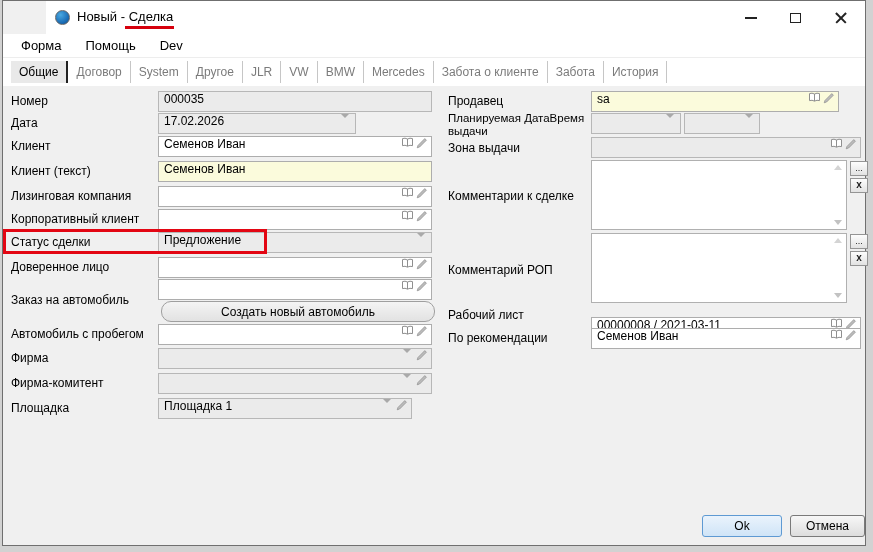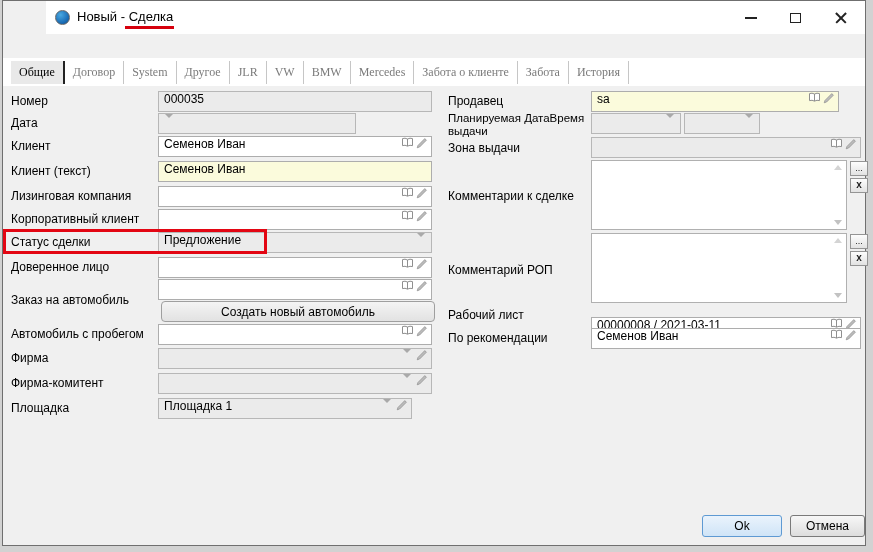--- a/index.html
+++ b/index.html
@@ -16,21 +16,21 @@
   .g-min{width:12px;height:2px;background:#222;}
   .g-max{width:11px;height:10px;border:1.5px solid #222;box-sizing:border-box;}
   .g-close{position:relative;width:12px;height:12px;}
   .g-close:before,.g-close:after{content:"";position:absolute;left:-1px;top:5px;width:14px;height:1.6px;background:#222;}
   .g-close:before{transform:rotate(45deg);} .g-close:after{transform:rotate(-45deg);}
   
   .menubar{position:absolute;left:0;top:33px;right:0;height:24px;background:#fff;display:flex;align-items:center;padding-left:18px;gap:24px;font-size:13px;border-bottom:1px solid #ededed;box-sizing:border-box;}
   .menu-item{color:#000;}
   
   .tabstrip{position:absolute;left:0;top:57px;right:0;height:28px;background:#fff;display:flex;align-items:center;padding-left:8px;font-size:12px;}
-  .tab{color:#7b7b7b;padding:4px 8px;border-right:1px solid #c6c6c6;white-space:nowrap;font-family:Liberation Serif, serif;}
+  .tab{color:#7b7b7b;padding:4px 8px;border-right:1px solid #c6c6c6;white-space:nowrap;}
   .tab.active{color:#000;background:#e9e9e9;border-right:2px solid #222;}
   
   .content{position:absolute;left:0;top:85px;right:0;bottom:0;background:#f0f0f0;}
   .lbl{position:absolute;font-size:12px;color:#000;white-space:nowrap;}
   .lbl.wrap{white-space:normal;font-size:11.5px;line-height:1.1;}
   .fld{position:absolute;height:21px;box-sizing:border-box;border:1px solid #adadad;background:#fff;display:flex;align-items:flex-start;padding:0 3px;font-size:12px;}
   .fld input{border:none;background:transparent;flex:1;min-width:0;font:inherit;color:#000;padding:0 2px;outline:none;}
   .fld.ro{background:#ebebeb;border-color:#b7b7b7;}
   .fld.yellow{background:#fbfbdc;}
   .arrow{width:0;height:0;border-left:4px solid transparent;border-right:4px solid transparent;border-top:4px solid #a9a9a9;margin:0 3px;flex:0 0 auto;}
@@ -38,21 +38,21 @@
   
   .ta{position:absolute;width:256px;height:70px;background:#fff;border:1px solid #b0b0b0;box-sizing:border-box;}
   .ta .sup{position:absolute;right:4px;top:4px;width:0;height:0;border-left:4px solid transparent;border-right:4px solid transparent;border-bottom:5px solid #d4d4d4;}
   .ta .sdn{position:absolute;right:4px;bottom:4px;width:0;height:0;border-left:4px solid transparent;border-right:4px solid transparent;border-top:5px solid #c2c2c2;}
   .sq{position:absolute;width:18px;height:15px;background:linear-gradient(#fdfdfd,#e2e2e2);border:1px solid #949494;box-sizing:border-box;font-size:9px;line-height:12px;text-align:center;color:#222;}
   .sq.x{font-weight:bold;font-size:10px;}
   
   .btn{position:absolute;height:22px;box-sizing:border-box;border-radius:3px;font-size:12px;display:flex;align-items:center;justify-content:center;}
   .btn-ok{left:699px;top:514px;width:80px;border:1px solid #5e9ad3;background:linear-gradient(#eaf3fc,#cfe4f7);}
   .btn-cancel{left:787px;top:514px;width:75px;border:1px solid #7a7a7a;background:linear-gradient(#f7f7f7,#dddddd);}
-  .btn-wide{left:158px;top:300px;width:272px;height:19px;border:1px solid #9f9f9f;border-radius:4px;background:linear-gradient(#f4f4f4,#e2e2e2);position:absolute;font-size:12px;display:flex;align-items:center;justify-content:center;}
+  .btn-wide{left:158px;top:300px;width:272px;height:19px;border:1px solid #9f9f9f;border-radius:10px;background:linear-gradient(#f4f4f4,#e2e2e2);position:absolute;font-size:12px;display:flex;align-items:center;justify-content:center;}
   .red-box{position:absolute;left:0;top:228px;width:264px;height:25px;border:3px solid #e30613;box-sizing:border-box;z-index:6;pointer-events:none;}
 </style>
 </head>
 <body>
 
 <div class="window">
 
   <div class="titlebar">
     <span class="app-icon"></span>
     <span class="title">Новый - Сделка</span>
@@ -63,20 +63,25 @@
         </div>
       <div class="win-btn">
           <span class="g-max"></span>
         </div>
       <div class="win-btn">
           <span class="g-close"></span>
         </div>
     </div>
   </div>
 
+  <div class="menubar">
+    <span class="menu-item">Форма</span>
+    <span class="menu-item">Помощь</span>
+    <span class="menu-item">Dev</span>
+  </div>
 
   <div class="tabstrip">
     <span class="tab active">Общие</span>
     <span class="tab">Договор</span>
     <span class="tab">System</span>
     <span class="tab">Другое</span>
     <span class="tab">JLR</span>
     <span class="tab">VW</span>
     <span class="tab">BMW</span>
     <span class="tab">Mercedes</span>
@@ -89,20 +94,21 @@
 
     <div class="red-box" style="top:143px;"></div>
 
     <span class="lbl" style="left:8px;top:8px">Номер</span>
     <div class="fld ro" style="left:155px;top:5px;width:274px">
       <input readonly="" value="000035" style="">
     </div>
 
     <span class="lbl" style="left:8px;top:30px">Дата</span>
     <div class="fld ro" style="left:155px;top:27px;width:198px">
+      <input readonly="" value="17.02.2026" style="">
       <span class="arrow"></span>
     </div>
 
     <span class="lbl" style="left:8px;top:53px">Клиент</span>
     <div class="fld" style="left:155px;top:50px;width:274px">
       <input value="Семенов Иван" style="">
       <span class="icn">
           <svg width="13" height="11" viewBox="0 0 13 11">
             <path d="M1.5 1.6 Q4 .6 6.5 2 Q9 .6 11.5 1.6 L11.5 8.6 Q9 7.7 6.5 9.1 Q4 7.7 1.5 8.6 Z" fill="#fff" stroke="#8f8f8f"></path>
             <line x1="6.5" y1="2" x2="6.5" y2="9.1" stroke="#8f8f8f"></line>

